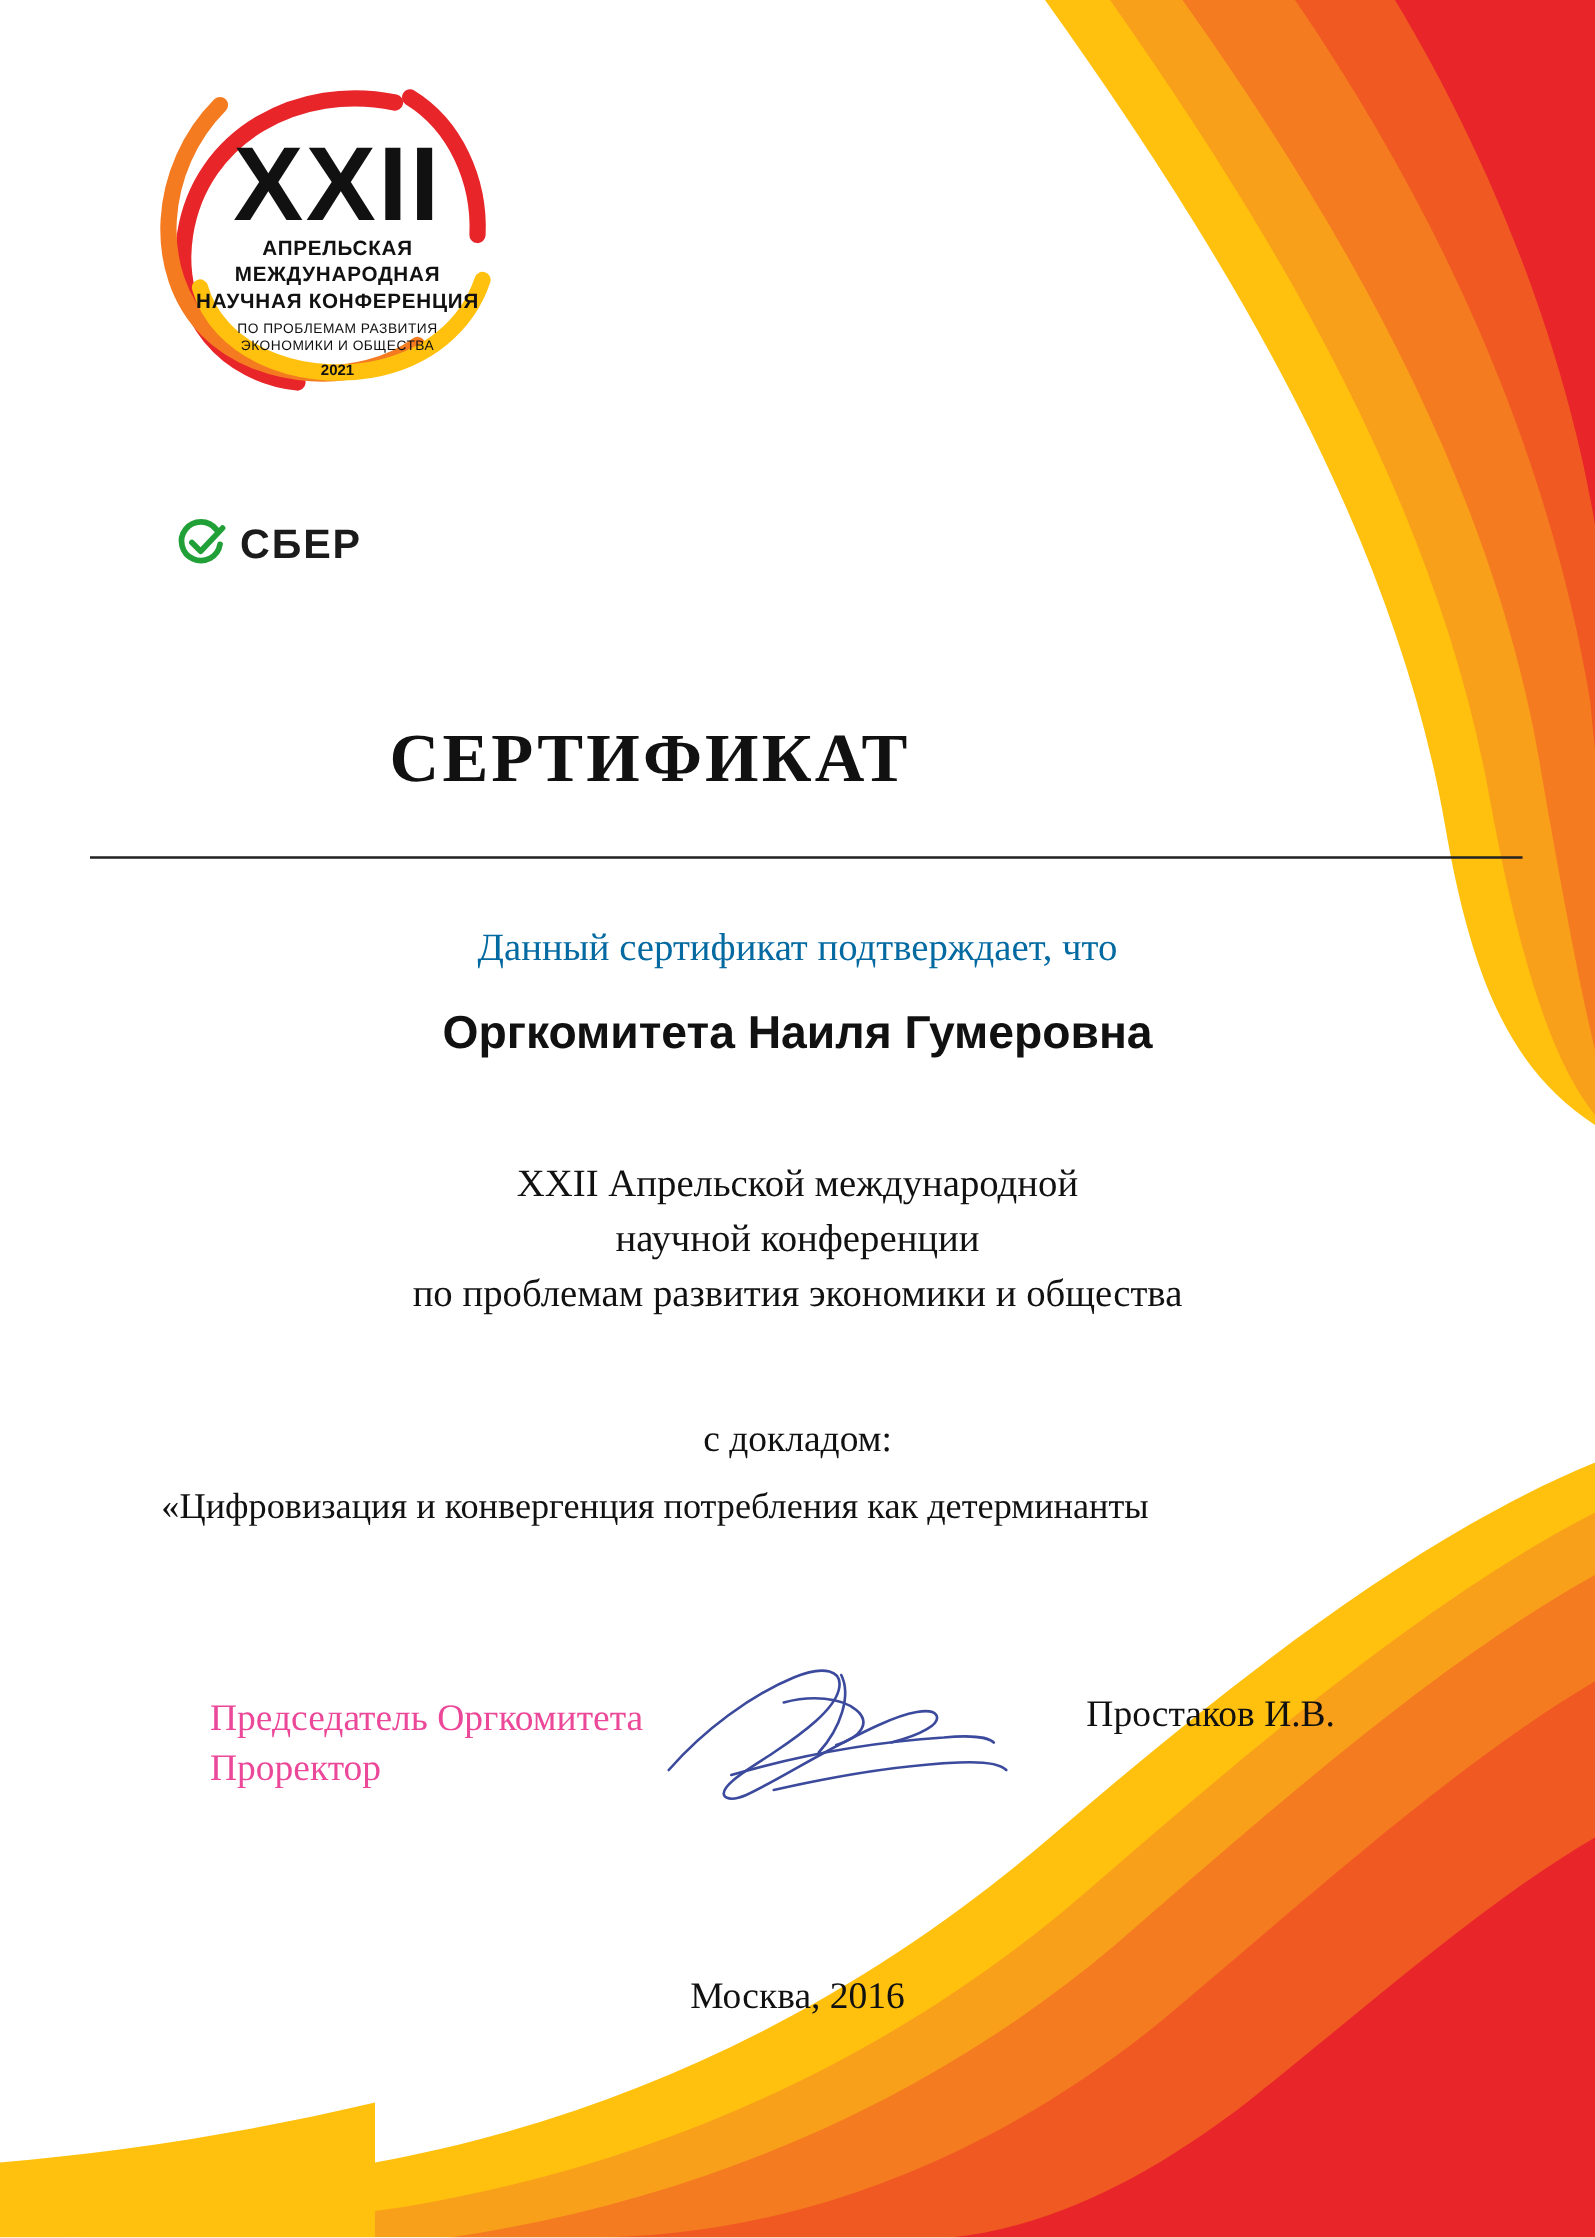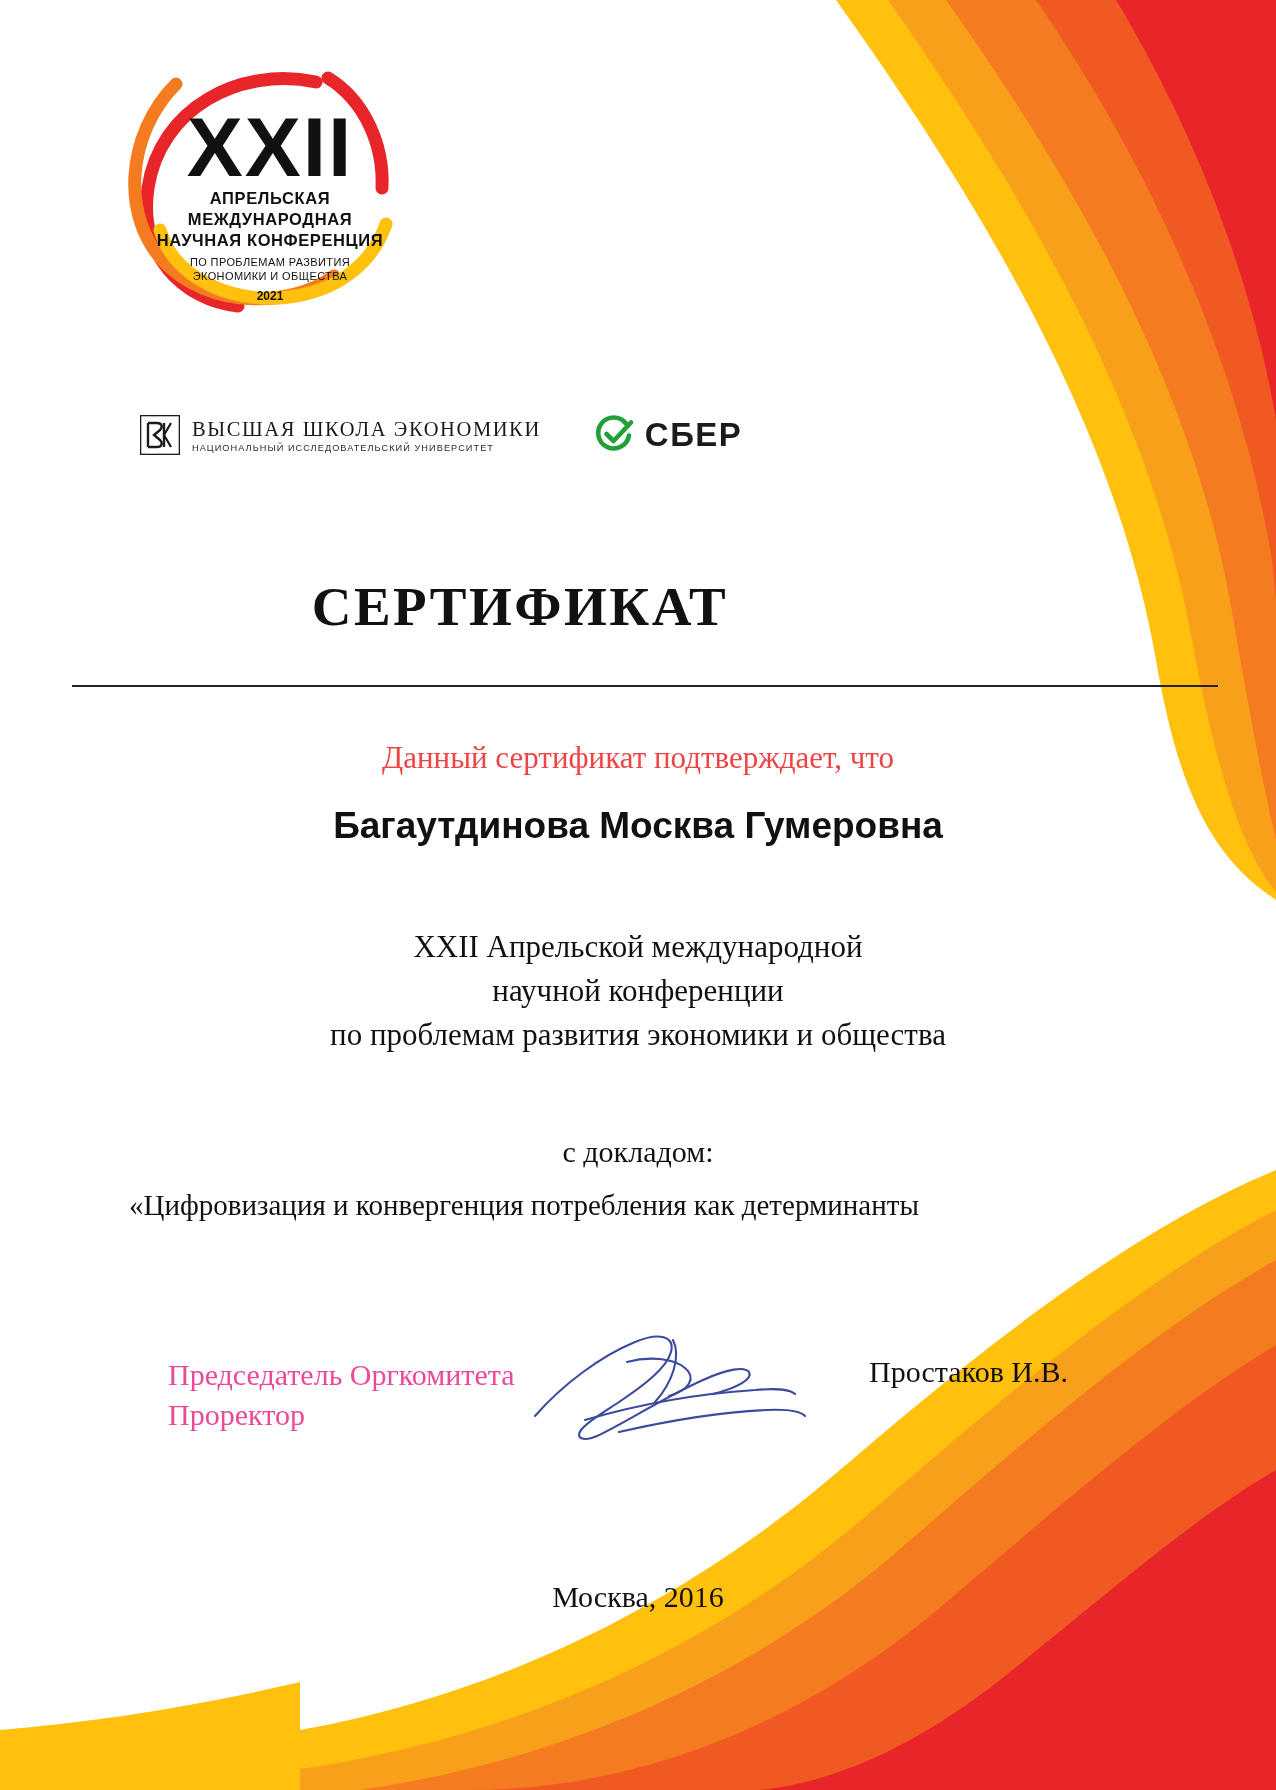--- a/index.html
+++ b/index.html
@@ -124,21 +124,21 @@
     background: #222222;
   }
 
   .intro {
     position: absolute;
     top: 740px;
     left: 0;
     width: 1276px;
     text-align: center;
     font-size: 31px;
-    color: #ef4444;
+    color: #0369a1;
   }
   .recipient {
     position: absolute;
     top: 805px;
     left: 0;
     width: 1276px;
     text-align: center;
     font-family: "Liberation Sans", sans-serif;
     font-weight: bold;
     font-size: 37px;
@@ -261,52 +261,38 @@
       <text x="150" y="177" text-anchor="middle" font-family="Liberation Sans, sans-serif" font-weight="bold" font-size="16.5" letter-spacing="0.6" fill="#111111">МЕЖДУНАРОДНАЯ</text>
       <text x="150" y="198" text-anchor="middle" font-family="Liberation Sans, sans-serif" font-weight="bold" font-size="16.5" letter-spacing="0.6" fill="#111111">НАУЧНАЯ КОНФЕРЕНЦИЯ</text>
       <text x="150" y="218" text-anchor="middle" font-family="Liberation Sans, sans-serif" font-size="11" letter-spacing="0.4" fill="#111111">ПО ПРОБЛЕМАМ РАЗВИТИЯ</text>
       <text x="150" y="232" text-anchor="middle" font-family="Liberation Sans, sans-serif" font-size="11" letter-spacing="0.4" fill="#111111">ЭКОНОМИКИ И ОБЩЕСТВА</text>
       <text x="150" y="252" text-anchor="middle" font-family="Liberation Sans, sans-serif" font-weight="bold" font-size="12" fill="#111111">2021</text>
     </svg>
   </div>
 
   <div class="logos-row">
 
-    <div class="hse-logo">
-      <div class="hse-mark">
-        <svg viewBox="0 0 40 40" width="40" height="40" aria-hidden="true">
-          <rect x="0.5" y="0.5" width="39" height="39" fill="none" stroke="#1a1a1a" stroke-width="1.6"></rect>
-          <path d="M8 8 L8 32 M8 8 L17 8 C22 8 23 12 20 15 L14 20 L20 25 C23 28 22 32 17 32 L8 32" fill="none" stroke="#1a1a1a" stroke-width="2.4"></path>
-          <path d="M24 8 L24 32" stroke="#1a1a1a" stroke-width="2.4"></path>
-          <path d="M24 20 L31 8 M24 20 L31 32" stroke="#1a1a1a" stroke-width="2.2"></path>
-        </svg>
-      </div>
-      <div class="hse-text">
-        <div class="line1">ВЫСШАЯ ШКОЛА ЭКОНОМИКИ</div>
-        <div class="line2">НАЦИОНАЛЬНЫЙ ИССЛЕДОВАТЕЛЬСКИЙ УНИВЕРСИТЕТ</div>
-      </div>
-    </div>
 
     <div class="sber-logo">
       <div class="sber-mark">
         <svg viewBox="0 0 42 42" width="42" height="42" aria-hidden="true">
           <path d="M33 9.5 A15.5 15.5 0 1 0 36 21.5" fill="none" stroke="#21A038" stroke-width="4.6" stroke-linecap="round"></path>
           <path d="M13.5 20 L20.5 27 L38 8.5" fill="none" stroke="#21A038" stroke-width="4.6" stroke-linecap="round" stroke-linejoin="round"></path>
         </svg>
       </div>
       <div class="sber-word">СБЕР</div>
     </div>
 
   </div>
 
   <div class="cert-title">СЕРТИФИКАТ</div>
   <div class="rule"></div>
 
   <div class="intro">Данный сертификат подтверждает, что</div>
-  <div class="recipient">Багаутдинова Москва Гумеровна</div>
+  <div class="recipient">Оргкомитета Наиля Гумеровна</div>
 
   <div class="participation">
     <div>XXII Апрельской международной</div>
     <div>научной конференции</div>
     <div>по проблемам развития экономики и общества</div>
   </div>
 
   <div class="report-label">с докладом:</div>
   <div class="report-title">
     <div>«Цифровизация и конвергенция потребления как детерминанты</div>

